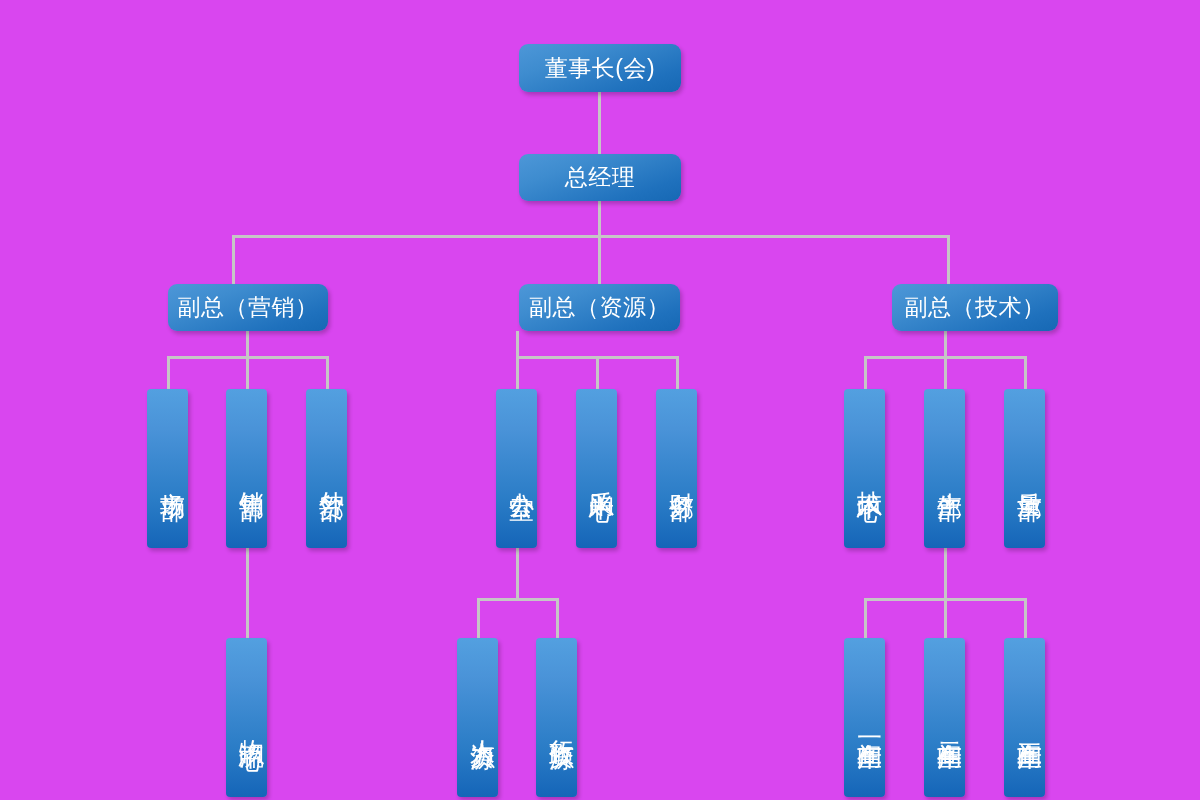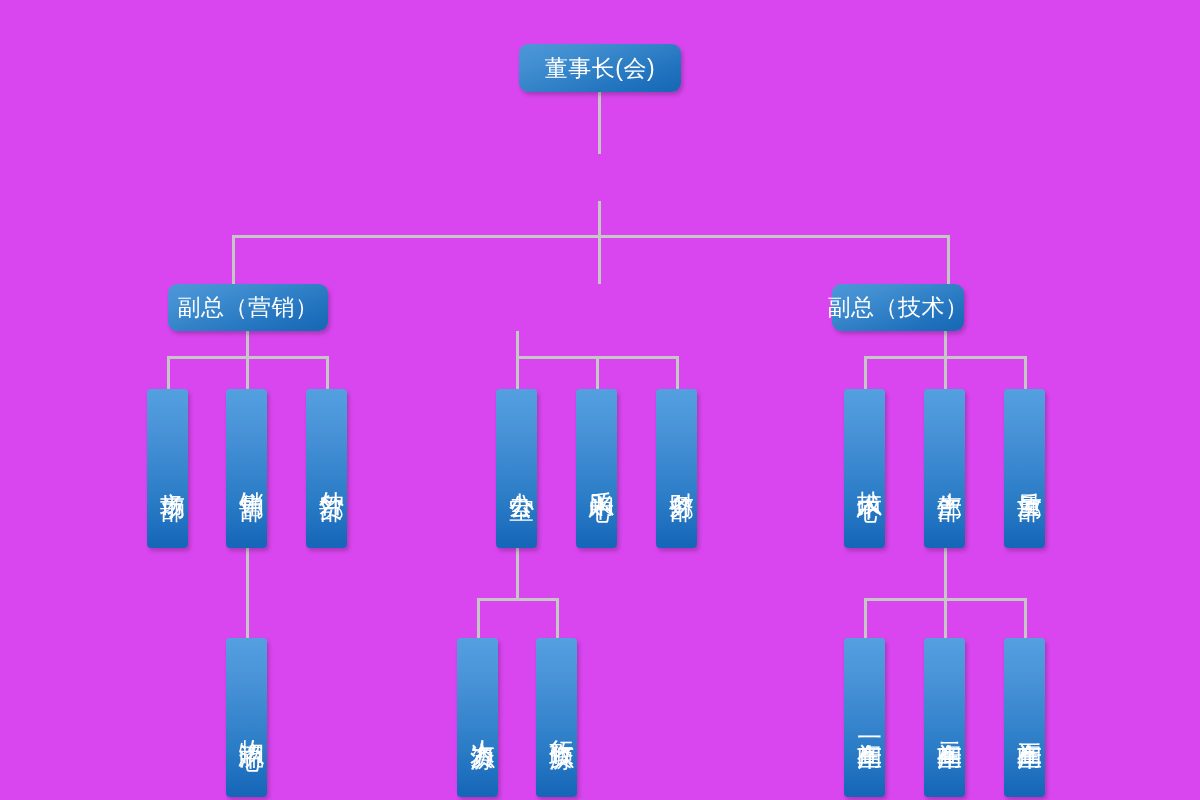--- a/index.html
+++ b/index.html
@@ -104,23 +104,25 @@
   <div class="conn conn-v" style="left:556px; top:598px; height:40px;"></div>
 
   <div class="conn conn-v" style="left:944px; top:548px; height:52px;"></div>
   <div class="conn conn-h" style="left:864px; top:598px; width:163px;"></div>
   <div class="conn conn-v" style="left:864px; top:598px; height:40px;"></div>
   <div class="conn conn-v" style="left:944px; top:598px; height:40px;"></div>
   <div class="conn conn-v" style="left:1024px; top:598px; height:40px;"></div>
 
   <div class="node node-pill" style="left:519px; top:44px; width:162px; height:48px;">董事长(会)</div>
 
+  <div class="node node-pill" style="left:519px; top:154px; width:162px; height:47px;">总经理</div>
 
   <div class="node node-pill" style="left:168px; top:284px; width:160px; height:47px;text-align:center;">副总（营销）</div>
-  <div class="node node-pill" style="left:832px; top:284px; width:132px; height:47px;font-family:Liberation Serif, serif;">副总（技术）</div>
+  <div class="node node-pill" style="left:519px; top:284px; width:161px; height:47px;">副总（资源）</div>
+  <div class="node node-pill" style="left:892px; top:284px; width:166px; height:47px;font-family:Liberation Serif, serif;">副总（技术）</div>
 
   <div class="node node-vert" style="left:147px; top:389px; width:41px; height:159px;">市场部</div>
   <div class="node node-vert" style="left:226px; top:389px; width:41px; height:159px;">销售部</div>
   <div class="node node-vert" style="left:306px; top:389px; width:41px; height:159px;">外贸部</div>
 
   <div class="node node-vert" style="left:496px; top:389px; width:41px; height:159px;">办公室</div>
   <div class="node node-vert" style="left:576px; top:389px; width:41px; height:159px;">采购中心</div>
   <div class="node node-vert" style="left:656px; top:389px; width:41px; height:159px;">财务部</div>
 
   <div class="node node-vert" style="left:844px; top:389px; width:41px; height:159px;">技术中心</div>

